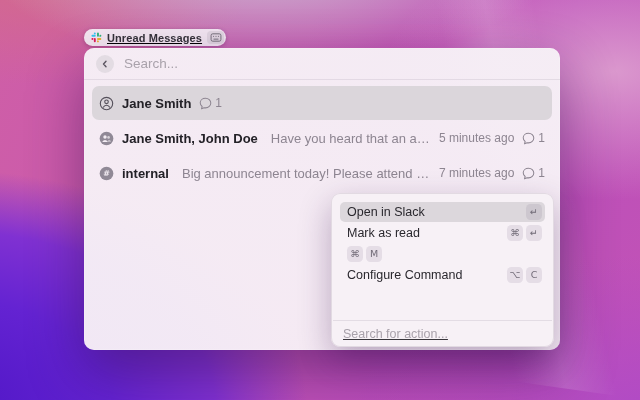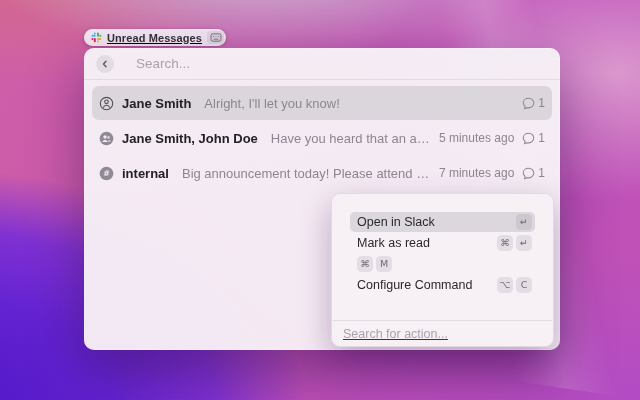--- a/index.html
+++ b/index.html
@@ -43,21 +43,21 @@
   }
 
   
   .window {
     position:absolute; left:84px; top:48px; width:476px; height:302px;
     background:linear-gradient(180deg, rgba(246,240,246,.97), rgba(247,240,246,.96));
     border-radius:10px;
     box-shadow:0 22px 55px rgba(45,10,70,.45), 0 0 0 0.5px rgba(255,255,255,.35) inset;
   }
 
-  .searchbar { display:flex; align-items:center; gap:22px; height:31px; padding:0 12px; }
+  .searchbar { display:flex; align-items:center; gap:10px; height:31px; padding:0 12px; }
   .back-btn {
     width:18px; height:18px; border-radius:50%; border:none;
     background:#e3dce3; display:flex; align-items:center; justify-content:center;
     cursor:pointer; flex:0 0 auto; padding:0;
   }
   .search-input {
     flex:1; border:none; outline:none; background:transparent;
     font-family:"Liberation Sans", sans-serif; font-size:13.5px; color:#39363c;
   }
   .search-input::placeholder, .panel-input::placeholder { color:#a9a2ab; opacity:1; }
@@ -81,21 +81,21 @@
   .row-count svg { display:block; }
 
   
   .panel {
     position:absolute; right:6px; bottom:3px; width:223px; height:154px;
     background:rgba(247,241,246,.99);
     border:1px solid rgba(70,50,80,.12); border-radius:9px;
     box-shadow:0 12px 32px rgba(45,10,70,.30);
     display:flex; flex-direction:column; overflow:hidden;
   }
-  .panel-items { padding:18px; display:flex; flex-direction:column; gap:1px; }
+  .panel-items { padding:8px; display:flex; flex-direction:column; gap:1px; }
   .pitem {
     display:flex; align-items:center; justify-content:space-between;
     height:20px; padding:0 3px 0 7px; border-radius:5px; cursor:default;
   }
   .pitem.selected { background:#dcd7dc; }
   .pitem-label { font-size:12.5px; color:#2a282e; }
   .keys { display:flex; gap:3px; }
   .key {
     display:flex; align-items:center; justify-content:center;
     min-width:16px; height:16px; padding:0 2px; border-radius:4.5px;
@@ -154,21 +154,20 @@
 
       <div class="row selected">
         <span class="avatar">
           <svg viewBox="0 0 16 16" width="15" height="15">
               <circle cx="8" cy="8" r="6.6" fill="none" stroke="#55505b" stroke-width="1.2"></circle>
               <circle cx="8" cy="6.2" r="1.9" fill="none" stroke="#55505b" stroke-width="1.2"></circle>
               <path d="M4.4 12.3c.8-1.6 2.1-2.5 3.6-2.5s2.8.9 3.6 2.5" fill="none" stroke="#55505b" stroke-width="1.2"></path>
             </svg>
         </span>
         <span class="row-title">Jane Smith</span>
-        <span class="row-sub">Alright, I'll let you know!</span>
         <span class="row-count">
           <svg width="13" height="13" viewBox="0 0 14 14">
               <path d="M7 1.3C3.8 1.3 1.3 3.5 1.3 6.3c0 1.6.8 3 2.1 3.9l-.7 2.5 2.8-1.2c.5.1 1 .2 1.5.2 3.2 0 5.7-2.3 5.7-5.2S10.2 1.3 7 1.3Z" fill="none" stroke="#8d8591" stroke-width="1.1" stroke-linejoin="round"></path>
             </svg>
           <span>1</span>
         </span>
       </div>
 
       <div class="row">
         <span class="avatar">

